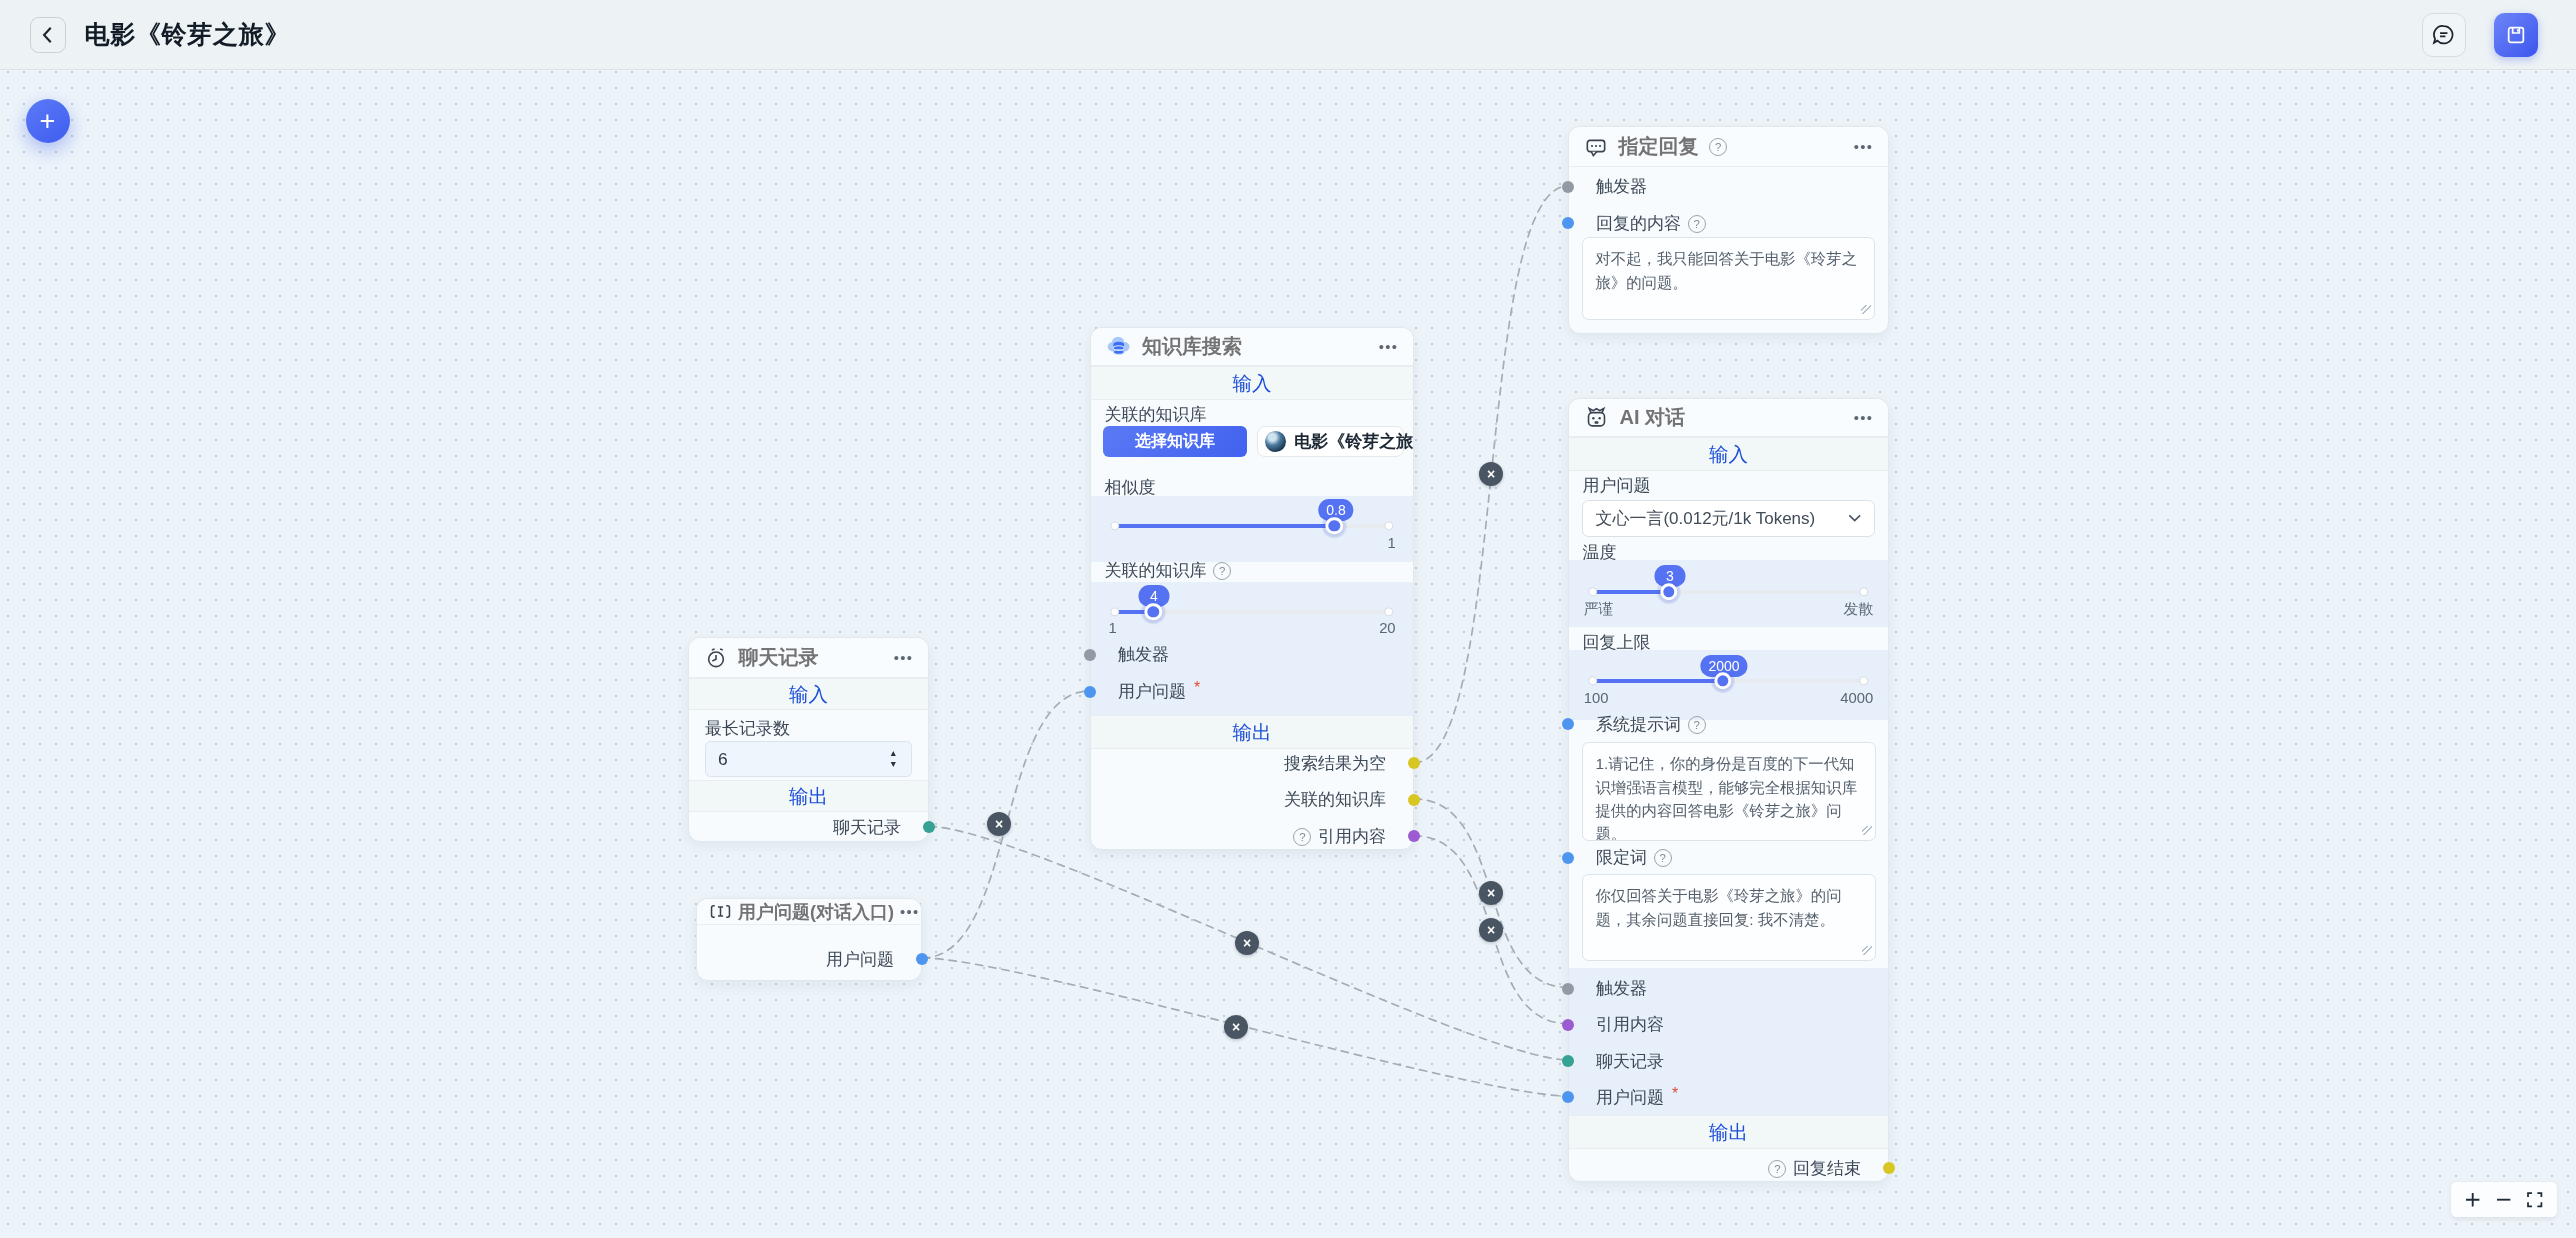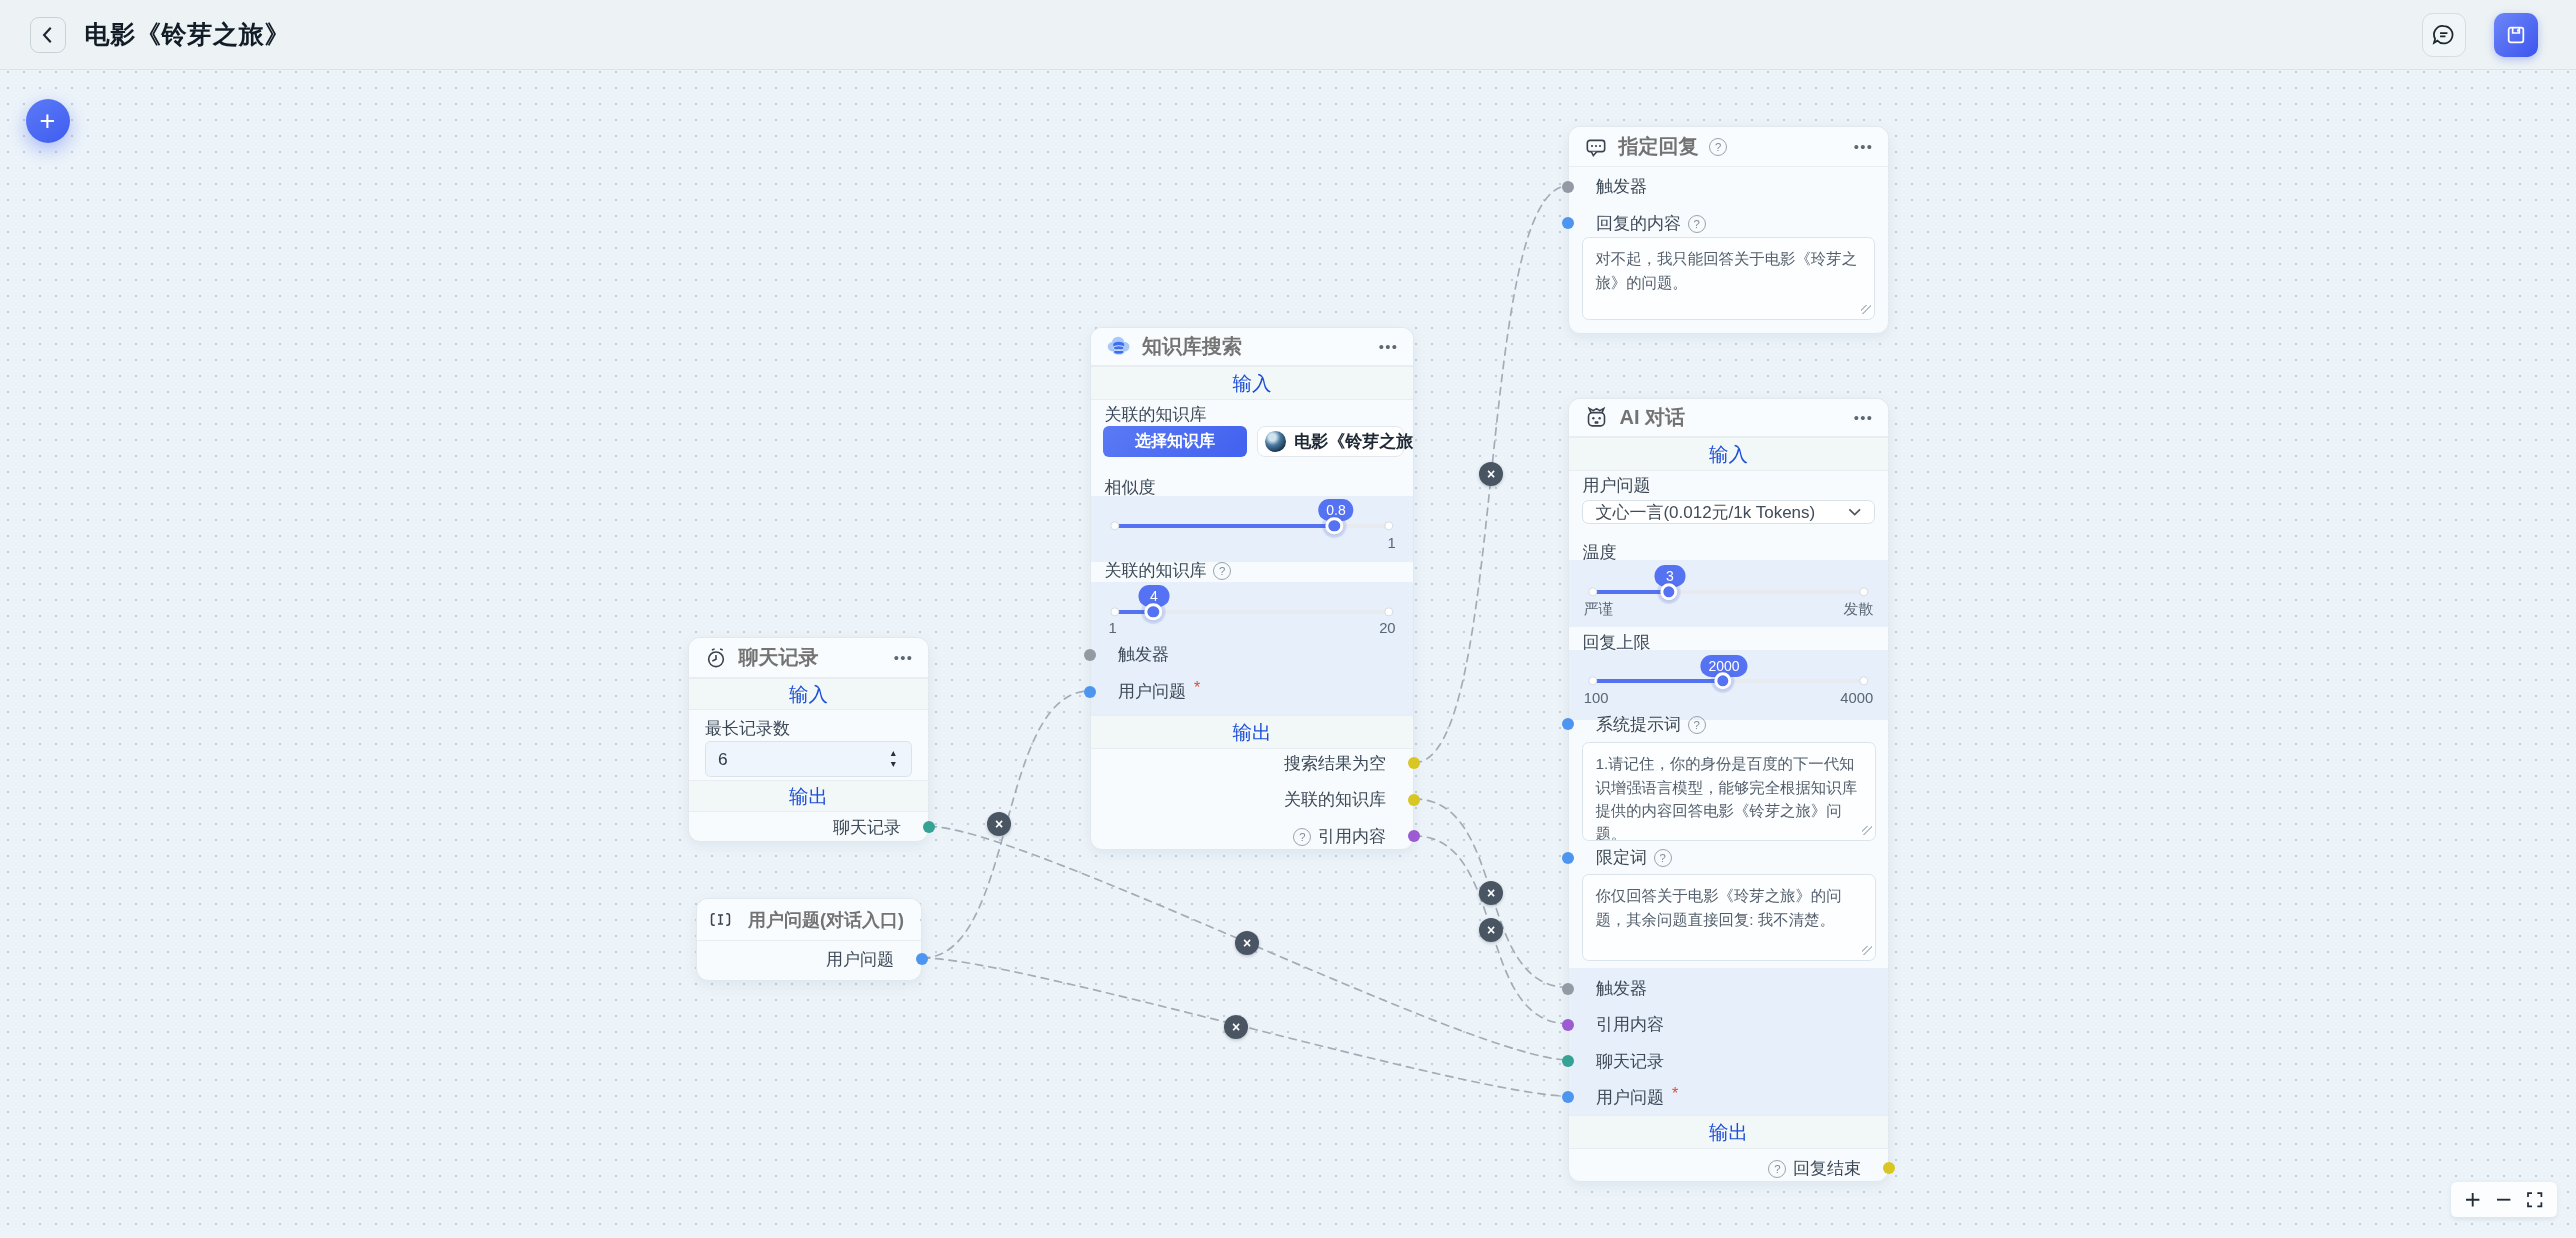--- a/index.html
+++ b/index.html
@@ -244,21 +244,21 @@
           <circle cx="22.5" cy="19" r="1.7" fill="#39434f" stroke="none"></circle>
           <rect x="15.2" y="23.5" width="5.6" height="3.4" rx="1" fill="#39434f" stroke="none"></rect>
         </svg>
       </span>
       <span class="t">AI 对话</span>
       <button class="more">•••</button>
     </div>
     <div class="sec" style="top:38px;height:34px">输入</div>
 
     <div class="lbl" style="left:13.4px;top:75px">用户问题</div>
-    <div class="selectbox" style="left:13.4px;top:101px;right:13.4px;height:24px">
+    <div class="selectbox" style="left:13.4px;top:101px;right:13.4px;height:37px">
       <span class="sel-txt">文心一言(0.012元/1k Tokens)</span>
       <svg width="13.4" height="8.7" viewBox="0 0 20 13" fill="none" stroke="#4a5560" stroke-width="2.4">
           <polyline points="2,2 10,10 18,2"></polyline>
         </svg>
     </div>
 
     <div class="lbl" style="left:13.4px;top:142px">温度</div>
     <div class="bgblue" style="top:161px;height:67px"></div>
     <div class="bubble" style="left:101px;top:166px">3</div>
     <div class="track" style="left:24px;right:24px;top:191px">
@@ -355,21 +355,21 @@
     <div class="sec" style="top:142px;height:32px">输出</div>
     <div class="rowR" style="top:176px">
       <span>聊天记录</span>
     </div>
   </div>
   <span class="port p-teal" style="right:-6.7px;top:183px"></span>
 </div>
 
 <div class="node" style="left:696px;top:898px;width:226px;height:83px">
   <div class="clip">
-    <div class="nh" style="height:42px;gap:16px;padding:0 12px">
+    <div class="nh" style="height:26px;gap:6px;padding:0 12px">
       <span class="hicon">
         <svg width="23" height="23" viewBox="0 0 36 36" fill="none" stroke="#39434f" stroke-width="2.4">
           <path d="M9 9 h-2 a3 3 0 0 0 -3 3 v12 a3 3 0 0 0 3 3 h2 M27 9 h2 a3 3 0 0 1 3 3 v12 a3 3 0 0 1 -3 3 h-2"></path>
           <path d="M14 11 h8 M18 11 v14 M14 25 h8"></path>
         </svg>
       </span>
       <span class="t" style="font-size:18px">用户问题(对话入口)</span>
       <button class="more">•••</button>
     </div>
     <div class="rowR" style="top:47px">

